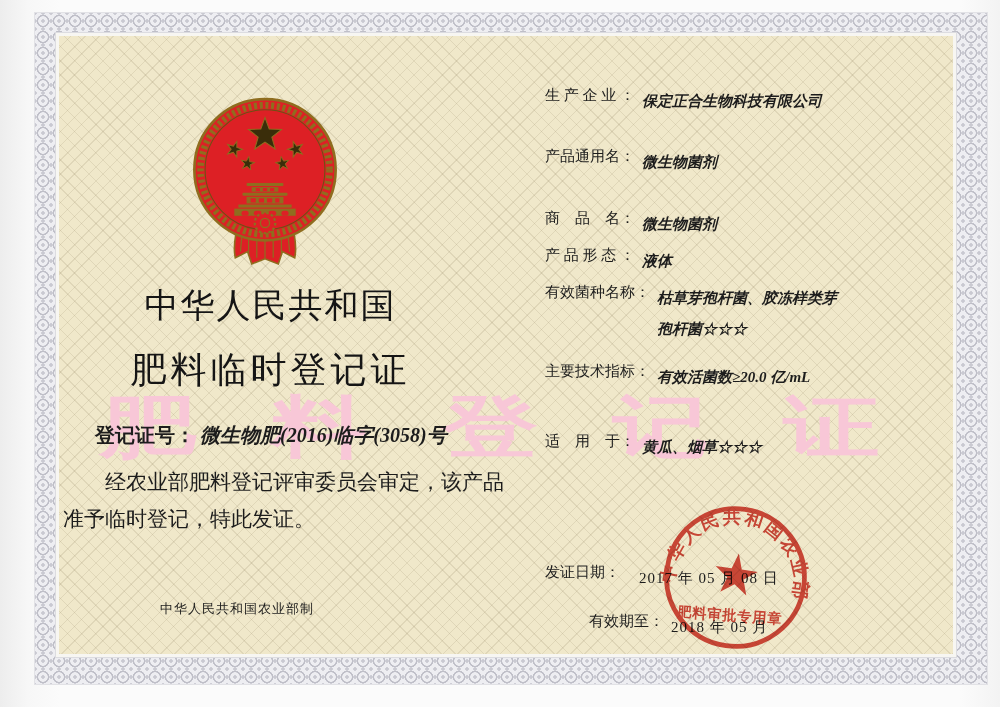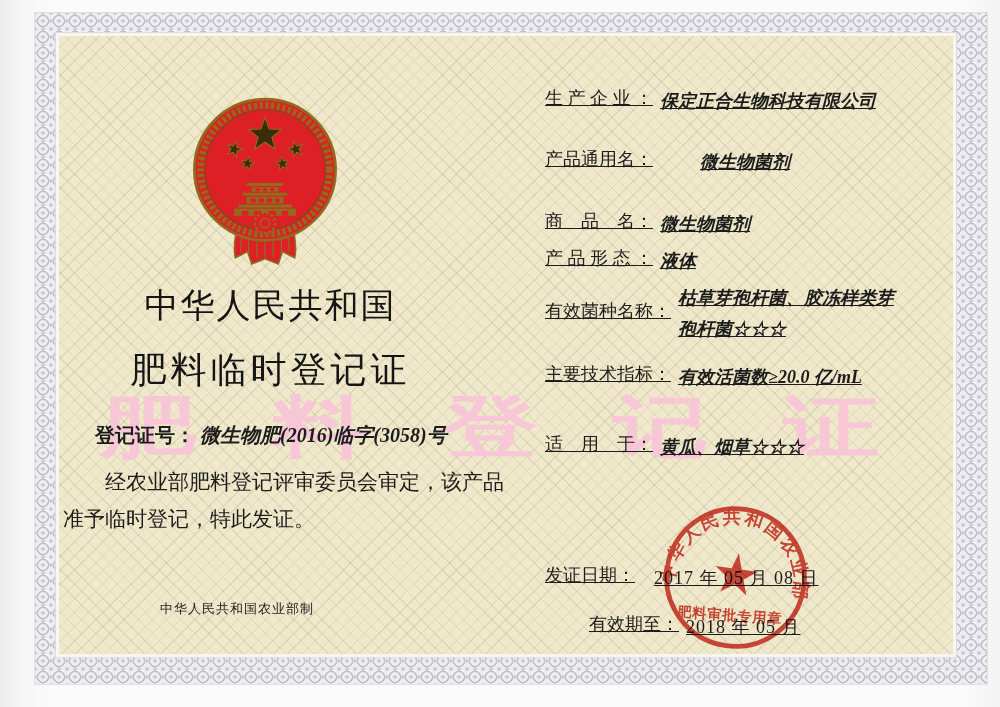--- a/index.html
+++ b/index.html
@@ -52,28 +52,28 @@
   .title .l1 { font-size:34px; letter-spacing:2px; line-height:46px; }
   .title .l2 { font-size:36px; letter-spacing:4px; line-height:48px;margin-top:18px; }
   .reg-row { left:95px; top:422px; font-size:20px; }
   .reg-row .label { font-weight:bold; }
   .reg-row .value { font-style:italic; font-weight:bold; margin-left:5px; }
   .statement {
     left:63px; top:464px; width:445px;
     font-size:21px; line-height:37px; text-indent:2em; white-space:pre-line;
   }
   .issuer { left:160px; top:600px; font-size:13px; letter-spacing:1px; }
-  .frow { left:545px; width:430px; font-size:18px; display:flex; align-items:flex-start;text-decoration:underline; }
+  .frow { left:545px; width:430px; font-size:15px; display:flex; align-items:flex-start; }
   .frow .label { white-space:nowrap; flex:0 0 auto; }
   .frow .value {
     font-style:italic; font-weight:bold; margin-left:7px;
     white-space:pre-line; line-height:31px;
   }
-  .r1{top:86px;} .r2{top:147px;gap:40px;} .r3{top:198px;margin-top:11px;} .r4{top:246px;}
-  .r5{top:283px;} .r5 .label{ margin-top:16px; }
+  .r1{top:86px;} .r2{top:147px;} .r3{top:198px;margin-top:11px;} .r4{top:246px;}
+  .r5{top:283px;} .r5 .label{ }
   .r6{top:362px;} .r7{top:432px;}
   .d1{top:563px;gap:12px;} .d2{top:612px;margin-left:44px;}
   .d1 .value,.d2 .value { font-style:normal; font-weight:normal; letter-spacing:1px; }
   .emblem { left:188px; top:96px; width:154px; height:172px; z-index:3; }
   .seal {
     left:658px; top:500px; width:155px; height:155px; z-index:4;
     opacity:.84; mix-blend-mode:multiply; pointer-events:none;
   }
 </style>
 </head>

